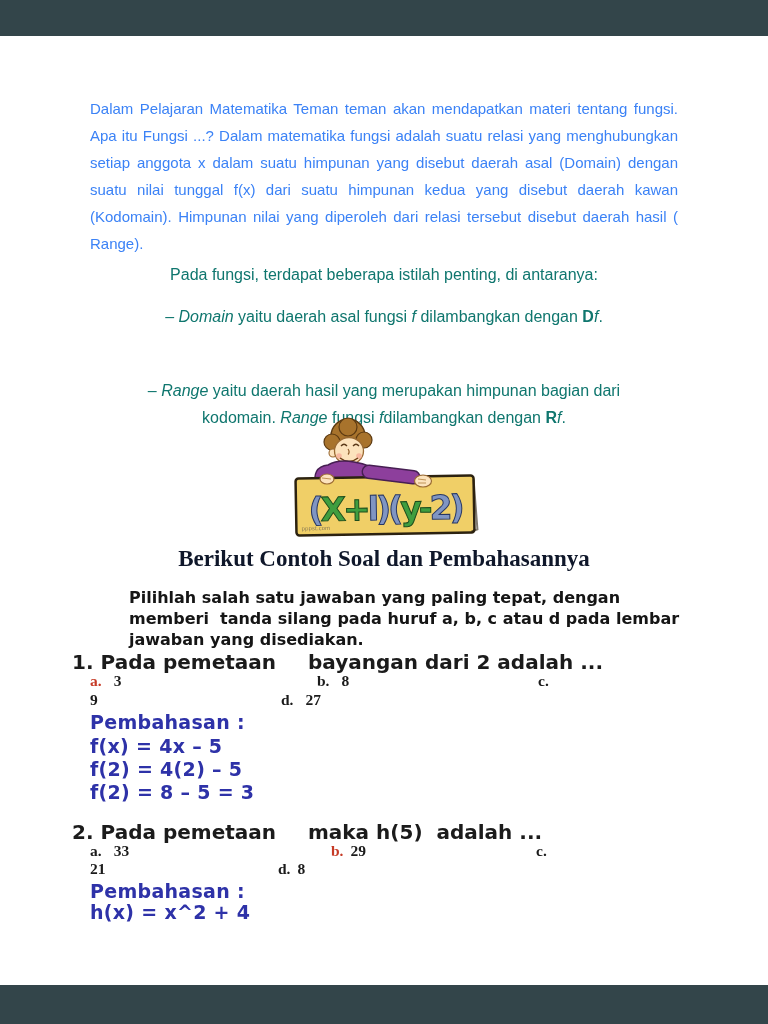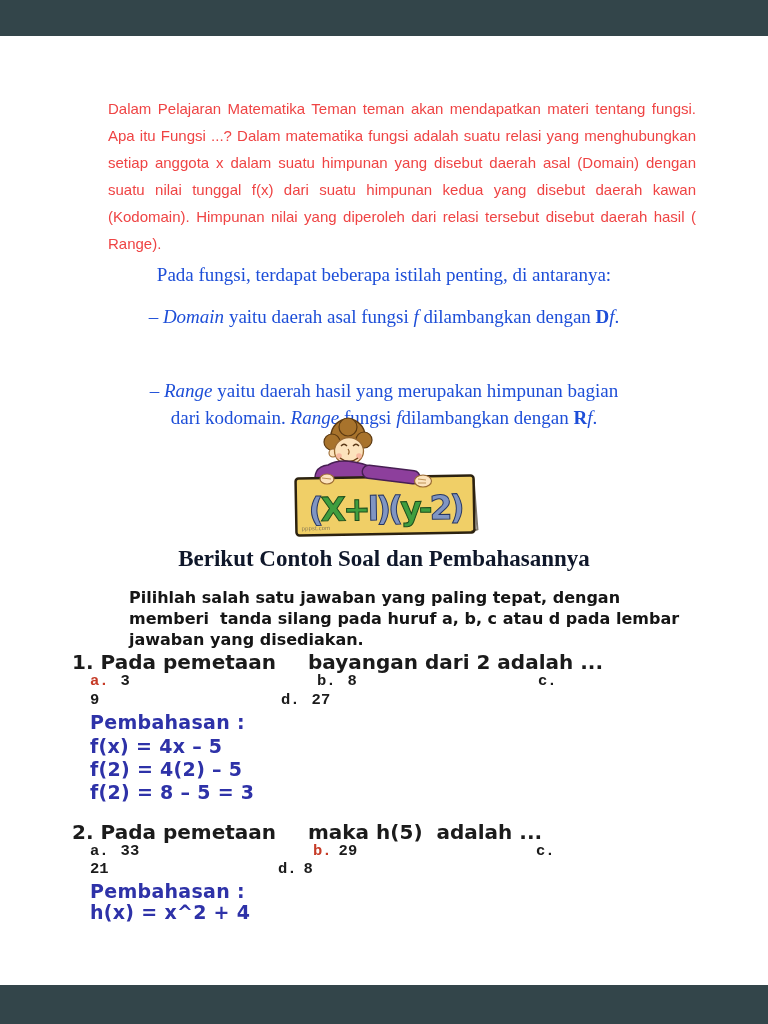--- a/index.html
+++ b/index.html
@@ -3,41 +3,41 @@
 <meta charset="utf-8">
 <style>
   html,body{margin:0;padding:0;background:#ffffff;}
   .page{position:relative;width:768px;height:1024px;background:#ffffff;overflow:hidden;
         font-family:"Liberation Sans",sans-serif;}
   .frame-bar{position:absolute;left:0;width:768px;background:#33454a;}
   .frame-top{top:0;height:36px;}
   .frame-bottom{top:985px;height:39px;}
 
   .body-par{position:absolute;left:90px;width:588px;font-size:15px;line-height:27px;
-            color:#ef4444;text-align:justify;margin-left:18px;}
-  .center-line{position:absolute;left:90px;width:588px;font-size:19px;line-height:27px;
-            color:#1d4ed8;text-align:center;font-family:Liberation Serif, serif;}
+            color:#3b82f6;text-align:justify;}
+  .center-line{position:absolute;left:90px;width:588px;font-size:16px;line-height:27px;
+            color:#0f766e;text-align:center;}
   .it{font-style:italic;}
   .bd{font-weight:bold;}
   .range-inner{max-width:500px;margin:0 auto;}
 
   .sec-title{position:absolute;left:0;top:546px;width:768px;text-align:center;
              font-family:"Liberation Serif",serif;font-weight:bold;font-size:23px;color:#0f172a;}
 
   .instr{position:absolute;left:129px;top:587px;width:545px;
          font-family:"DejaVu Sans",sans-serif;font-weight:bold;font-size:16px;
          line-height:21px;color:#151515;}
   .pre{white-space:pre;}
 
   .q-line{position:absolute;font-family:"DejaVu Sans",sans-serif;font-weight:bold;
           font-size:20px;color:#1b1b1b;white-space:nowrap;}
   .q-gap{display:inline-block;width:32px;}
   .q-num{margin-right:7px;}
   .opt-row{position:absolute;left:0;width:626px;height:20px;
-           font-family:Liberation Mono, monospace;font-weight:bold;font-size:15.5px;color:#1b1b1b;}
+           font-family:Liberation Serif, serif;font-weight:bold;font-size:15.5px;color:#1b1b1b;}
   .opt{position:absolute;white-space:pre;}
   .red{color:#c63b27;}
   .gap2{margin-left:12px;}
   .gap1{margin-left:7px;}
 
   .blue-line{position:absolute;left:90px;font-family:"DejaVu Sans",sans-serif;font-weight:bold;
              font-size:19px;color:#2e32a8;letter-spacing:.3px;white-space:pre;}
 
   svg text{font-family:"DejaVu Sans",sans-serif;}
 </style>
@@ -120,21 +120,21 @@
 
   <div class="blue-line" style="top:711px;">Pembahasan :</div>
   <div class="blue-line" style="top:735px;">f(x) = 4x – 5</div>
   <div class="blue-line" style="top:758px;">f(2) = 4(2) – 5</div>
   <div class="blue-line" style="top:781px;">f(2) = 8 – 5 = 3</div>
 
   <div class="q-line" style="left:72px;top:820px;"><span class="q-num">2.</span><span>Pada pemetaan</span><span class="q-gap"></span><span class="pre">maka h(5)  adalah ...</span></div>
 
   <div class="opt-row" style="top:842px;">
     <span class="opt" style="left:90px;"><span>a.</span><span class="gap2">33</span></span>
-    <span class="opt" style="left:313px;text-align:center;"><span class="red">b.</span><span class="gap1">29</span></span>
+    <span class="opt" style="left:331px;text-align:center;"><span class="red">b.</span><span class="gap1">29</span></span>
     <span class="opt" style="left:536px;"><span>c.</span></span>
   </div>
   <div class="opt-row" style="top:860px;">
     <span class="opt" style="left:90px;">21</span>
     <span class="opt" style="left:278px;"><span>d.</span><span class="gap1">8</span></span>
   </div>
 
   <div class="blue-line" style="top:880px;">Pembahasan :</div>
   <div class="blue-line" style="top:901px;">h(x) = x^2 + 4</div>
 

